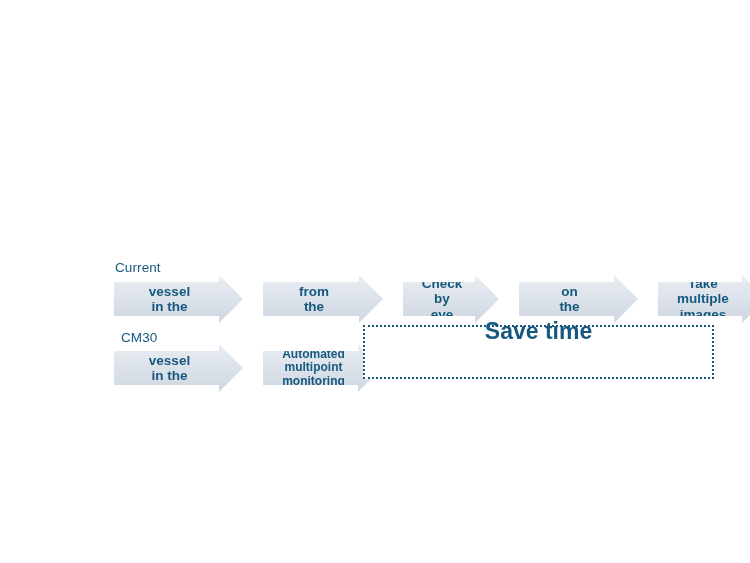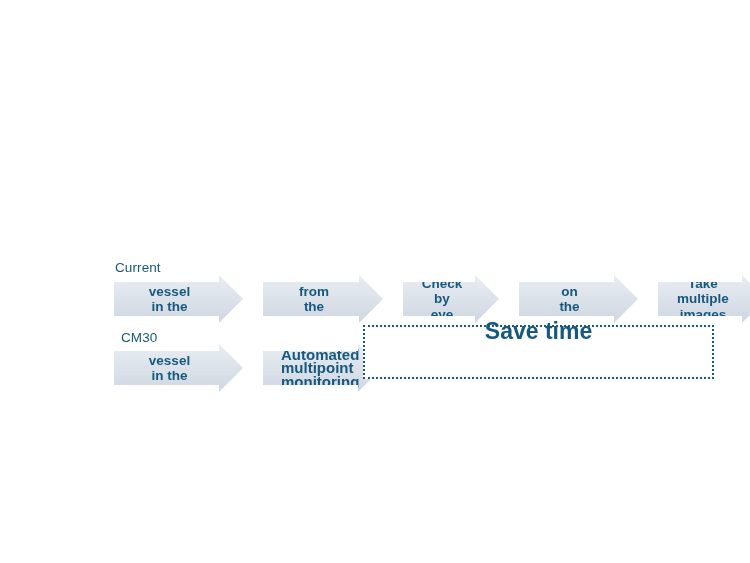--- a/index.html
+++ b/index.html
@@ -56,23 +56,22 @@
     padding-right: 20px;
     padding-left: 2px;
     text-align: center;
     font-size: 13.5px;
     font-weight: 700;
     line-height: 15.5px;
     color: var(--text-blue);
     white-space: pre-line;
   }
   .arrow-text.small {
-    font-size: 15px;
+    font-size: 12px;
     line-height: 13.5px;
-    text-align: right;
   }
   .result-box {
     position: absolute;
     left: 331px; top: 293px;
     width: 351px; height: 54px;
     border: 2px dotted var(--text-blue);
     display: flex;
     align-items: flex-end;
     justify-content: center;
     background: var(--bg);

